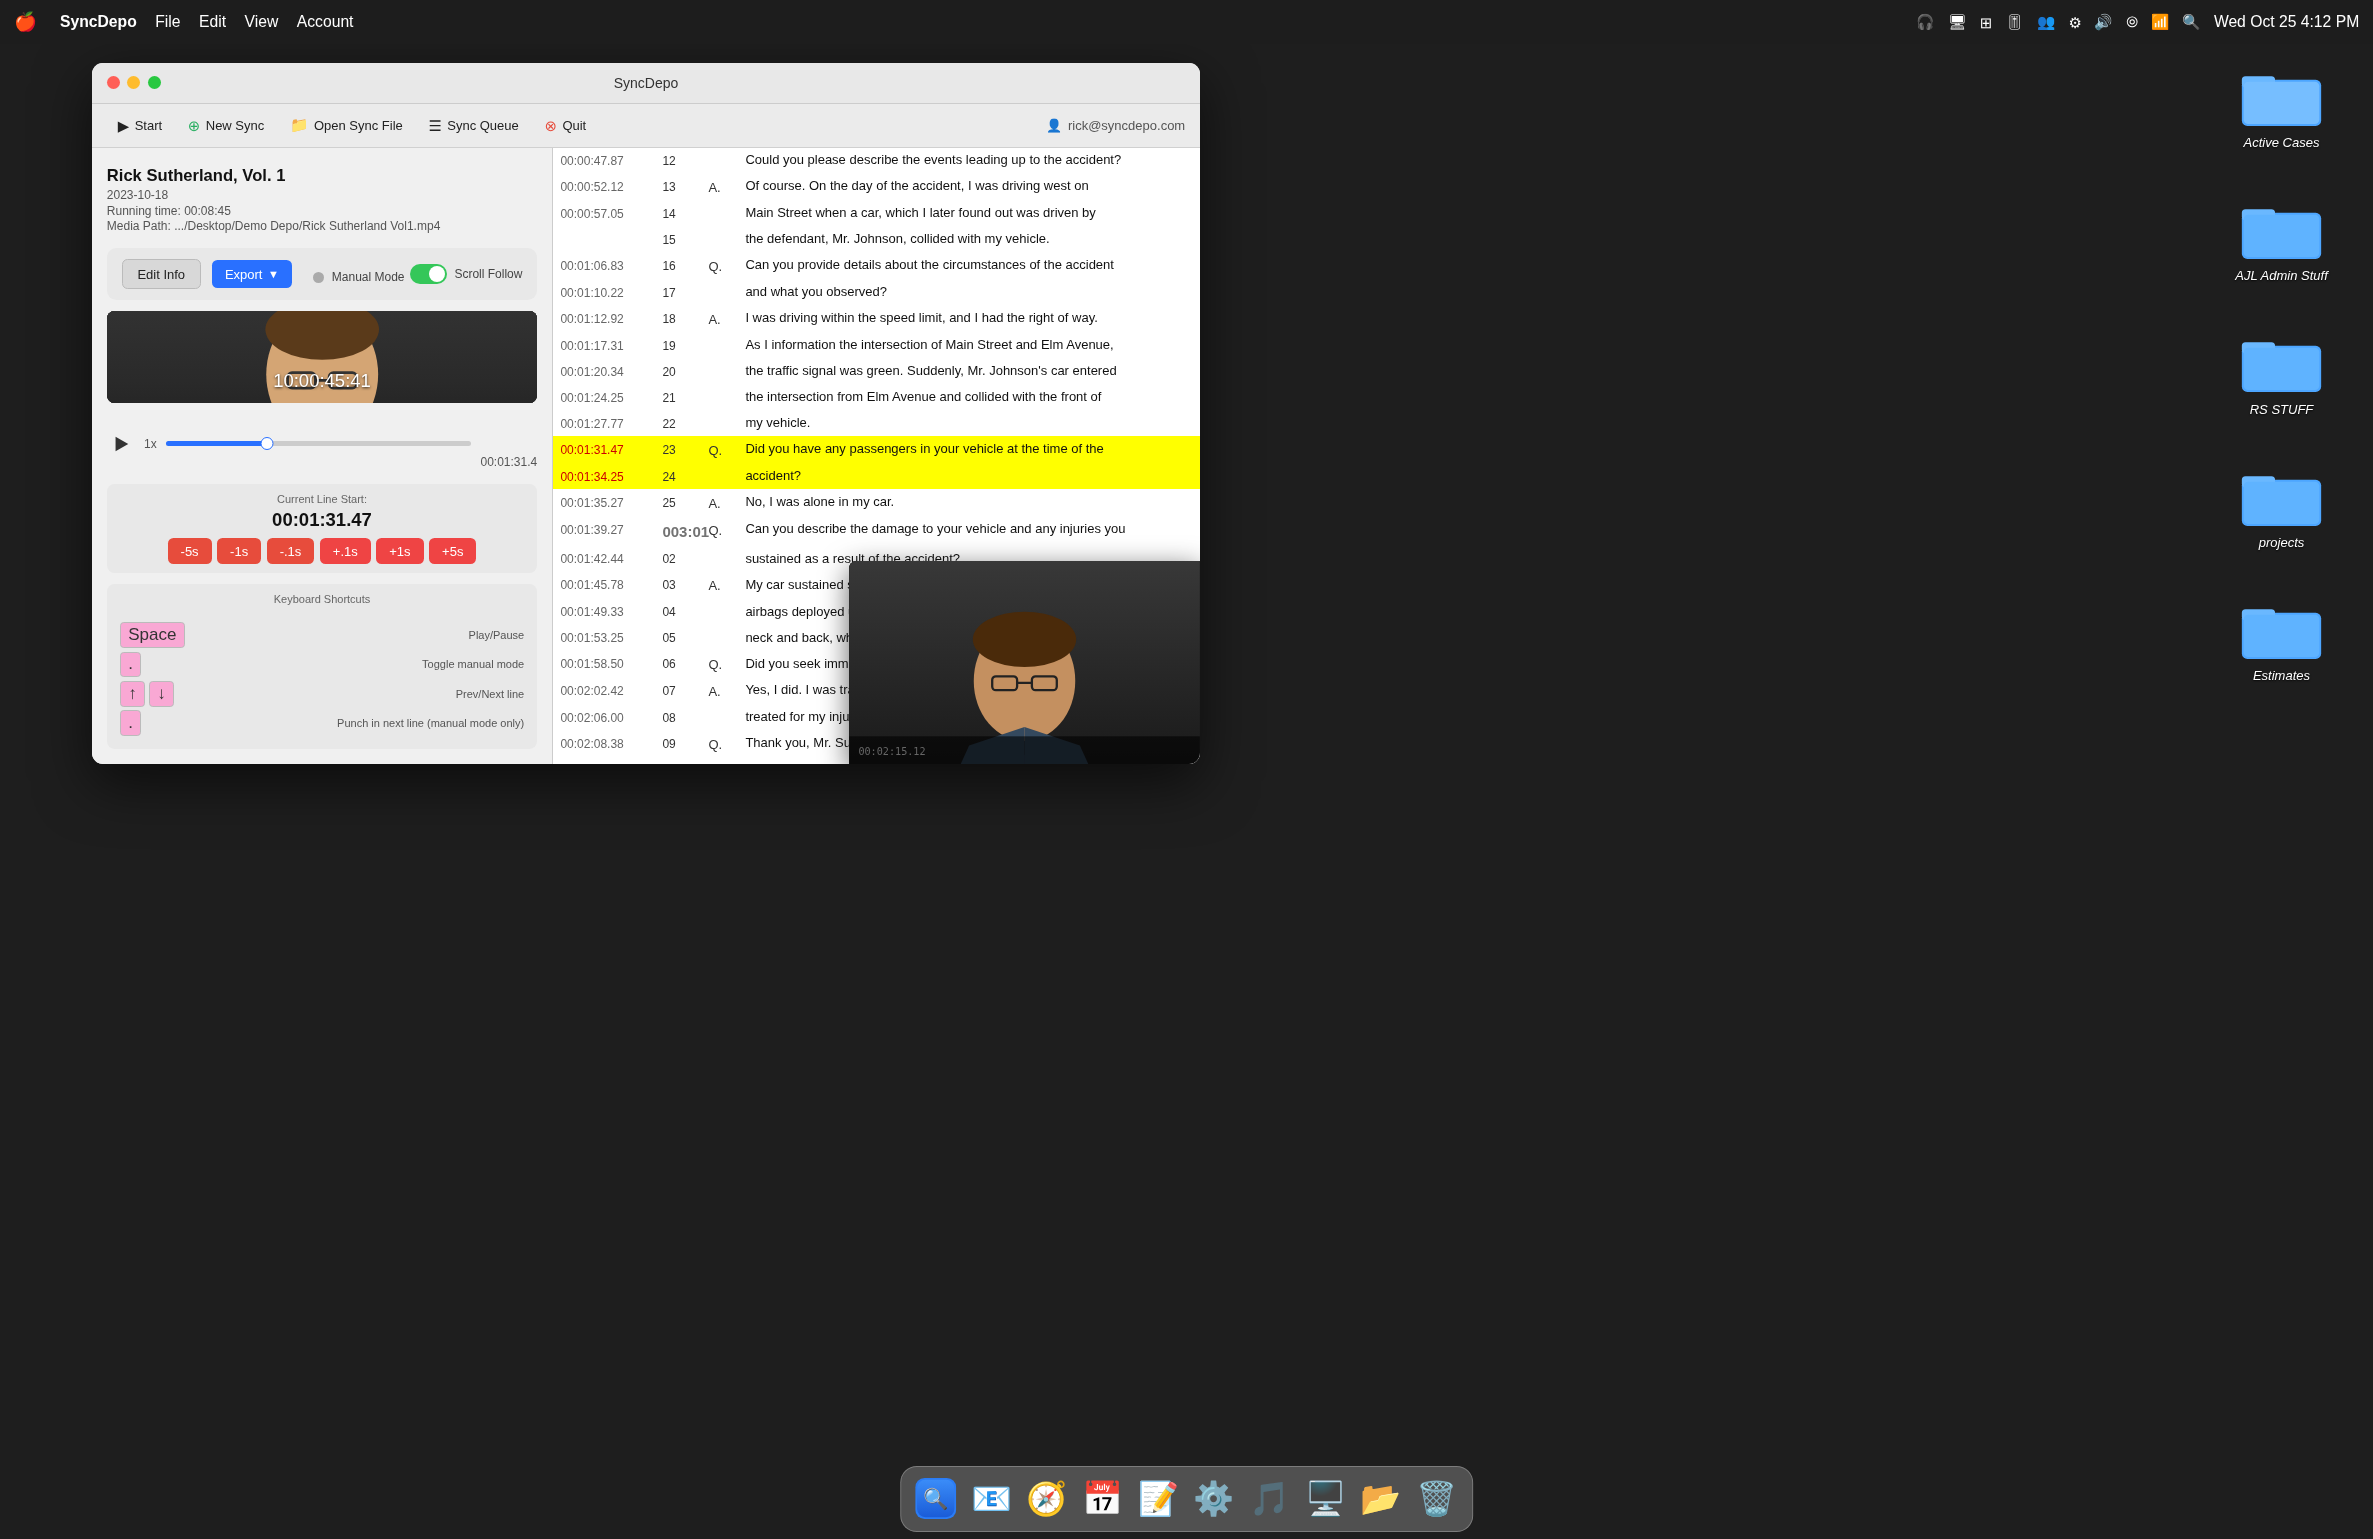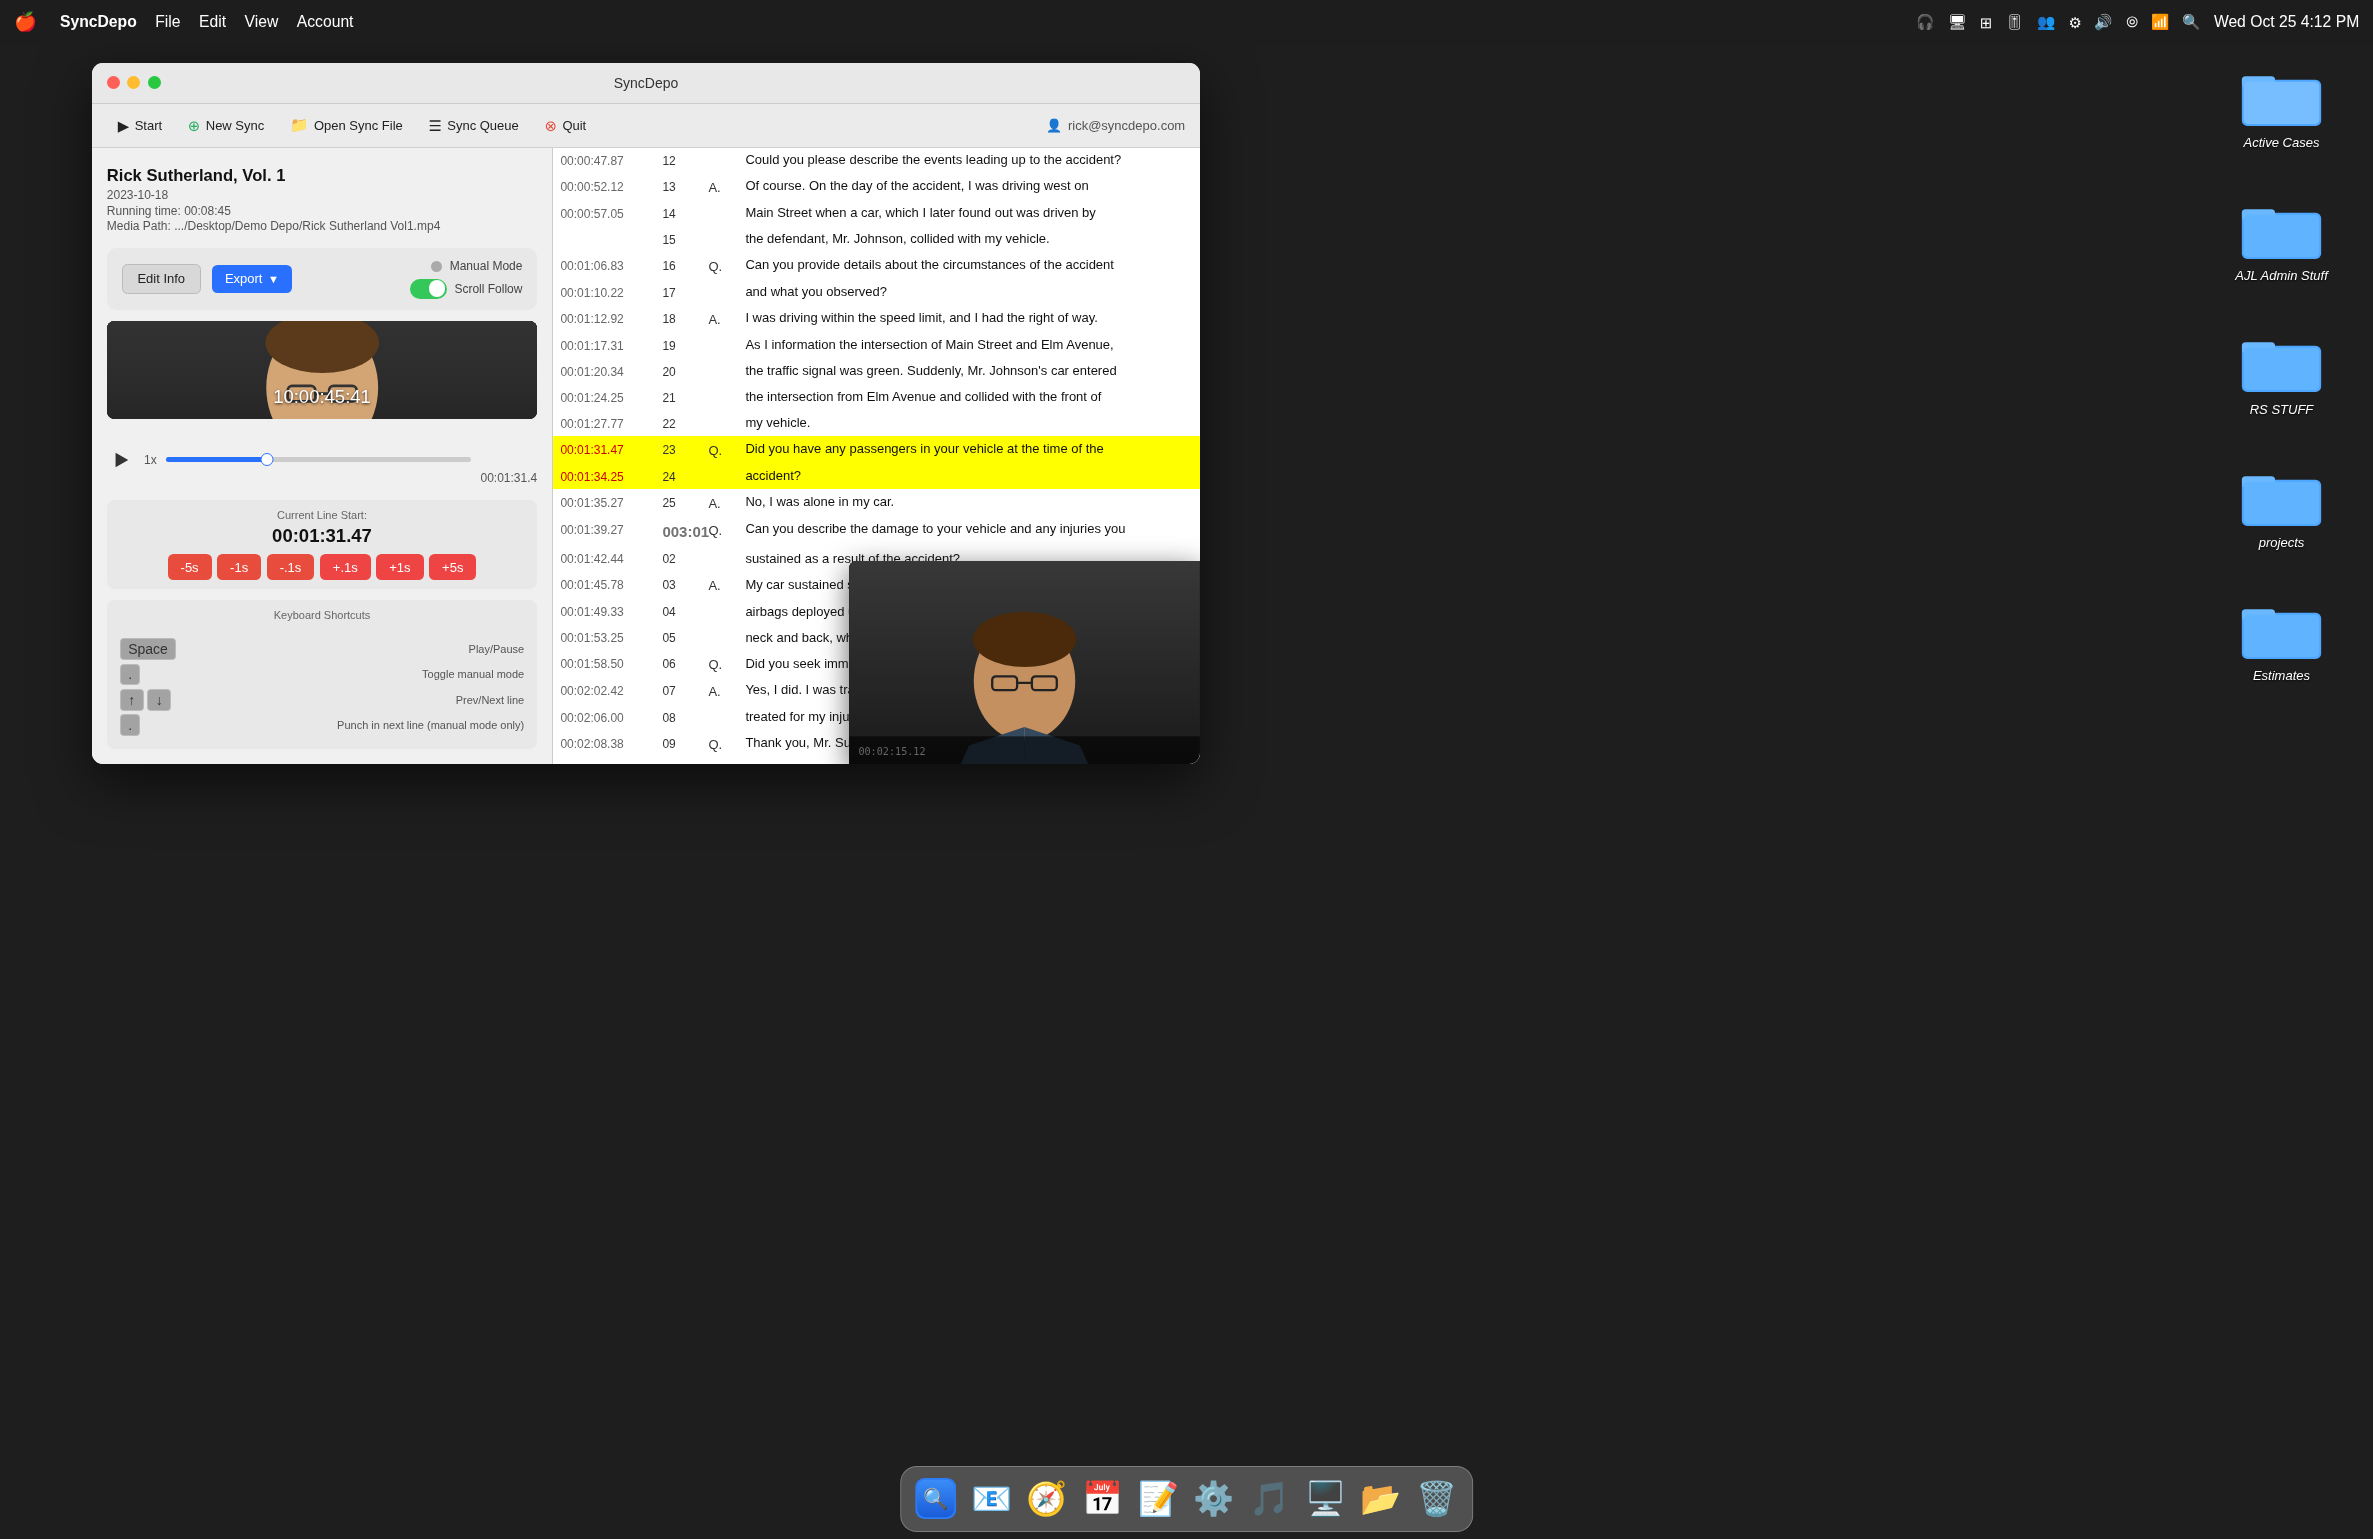--- a/index.html
+++ b/index.html
@@ -233,21 +233,20 @@
       display: flex;
       align-items: center;
       gap: 5.5px;
     }
     .export-dropdown {
       font-size: 11px;
     }
     .mode-controls {
       margin-left: auto;
       display: flex;
-      flex-direction: column;
       gap: 5.5px;
       align-items: flex-end;
     }
     .mode-row {
       display: flex;
       align-items: center;
       gap: 7.4px;
       font-size: 12px;
       color: #444;
     }
@@ -405,25 +404,25 @@
       margin-bottom: 17px;
       font-weight: 500;
     }
     .shortcut-row {
       display: flex;
       justify-content: space-between;
       align-items: center;
       margin-bottom: 3.7px;
     }
     .shortcut-key {
-      background: #a3a3a3;
+      background: #f9a8d4;
       border: 0.9px solid #bbb;
       border-radius: 3.7px;
       padding: 1.8px 7.4px;
-      font-size: 14px;
+      font-size: 17px;
       color: #333;
     }
     .shortcut-desc {
       font-size: 11px;
       color: #555;
     }
 
     
     .transcript-panel {
       flex: 1;

